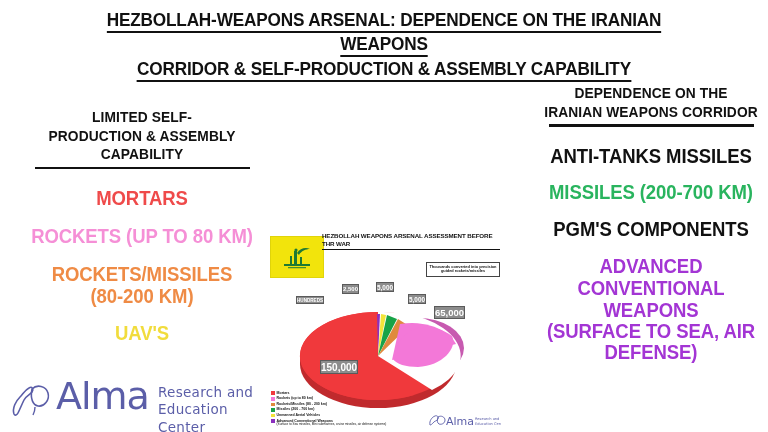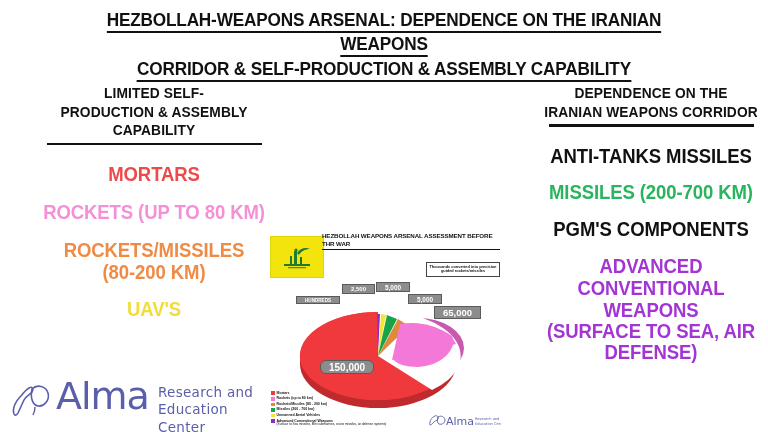--- a/index.html
+++ b/index.html
@@ -17,21 +17,21 @@
     font-weight:bold;font-size:18.5px;line-height:1.32;
     letter-spacing:-.2px;transform:scaleX(.93);transform-origin:50% 0;
   }
   .main-title span{
     display:inline;border-bottom:2.5px solid #111;padding-bottom:1px;
     box-decoration-break:clone;-webkit-box-decoration-break:clone;
   }
 
   
   .col{position:absolute;top:84px;text-align:center;}
-  .col-left{left:18px;width:272px;}
+  .col-left{left:6px;width:272px;margin-top:24px;}
   .col-right{left:522px;width:258px;}
 
   .col-head{
     color:#111;font-family:"Liberation Sans Narrow","Liberation Sans",sans-serif;
     font-weight:bold;font-size:14.5px;line-height:1.28;letter-spacing:.1px;
     transform:scaleX(.95);transform-origin:50% 0;
   }
   .col-rule{height:2.5px;background:#111;margin:3px auto 0;}
   .rule-left{width:215px;}
   .rule-right{width:205px;}
@@ -65,28 +65,28 @@
     font-weight:bold;font-size:6.2px;color:#111;letter-spacing:-.1px;
     border-bottom:1.1px solid #111;padding-bottom:1px;line-height:1.25;
   }
 
   .pie-wrap{position:absolute;left:0;top:28px;width:236px;height:152px;}
 
   .lbl{
     position:absolute;background:#8c8c8c;color:#ffffff;
     font-family:"Liberation Sans Narrow","Liberation Sans",sans-serif;
     font-weight:bold;border:.8px solid #5a5a5a;
-    padding:.5px 8px;white-space:nowrap;line-height:1.1;
+    padding:.5px 0;white-space:nowrap;line-height:1.1;
   }
   .lbl-hundreds{left:30px;top:40px;font-size:4.6px;}
   .lbl-2500{left:76px;top:28px;font-size:6px;}
   .lbl-5000a{left:110px;top:26px;font-size:6.4px;}
   .lbl-5000b{left:142px;top:38px;font-size:6.4px;}
   .lbl-65000{left:168px;top:50px;font-size:9.5px;}
-  .lbl-150000{left:54px;top:104px;font-size:10px;border-radius:6px;}
+  .lbl-150000{left:54px;top:104px;font-size:10px;}
 
   .callout{
     position:absolute;left:160px;top:6px;width:70px;
     background:#ffffff;border:.8px solid #444;
     font-family:"Liberation Sans Narrow","Liberation Sans",sans-serif;
     font-weight:bold;font-size:3.9px;color:#111;text-align:center;
     padding:1.5px 1px;line-height:1.25;
   }
 
   .legend{position:absolute;left:5px;bottom:4px;width:160px;}

